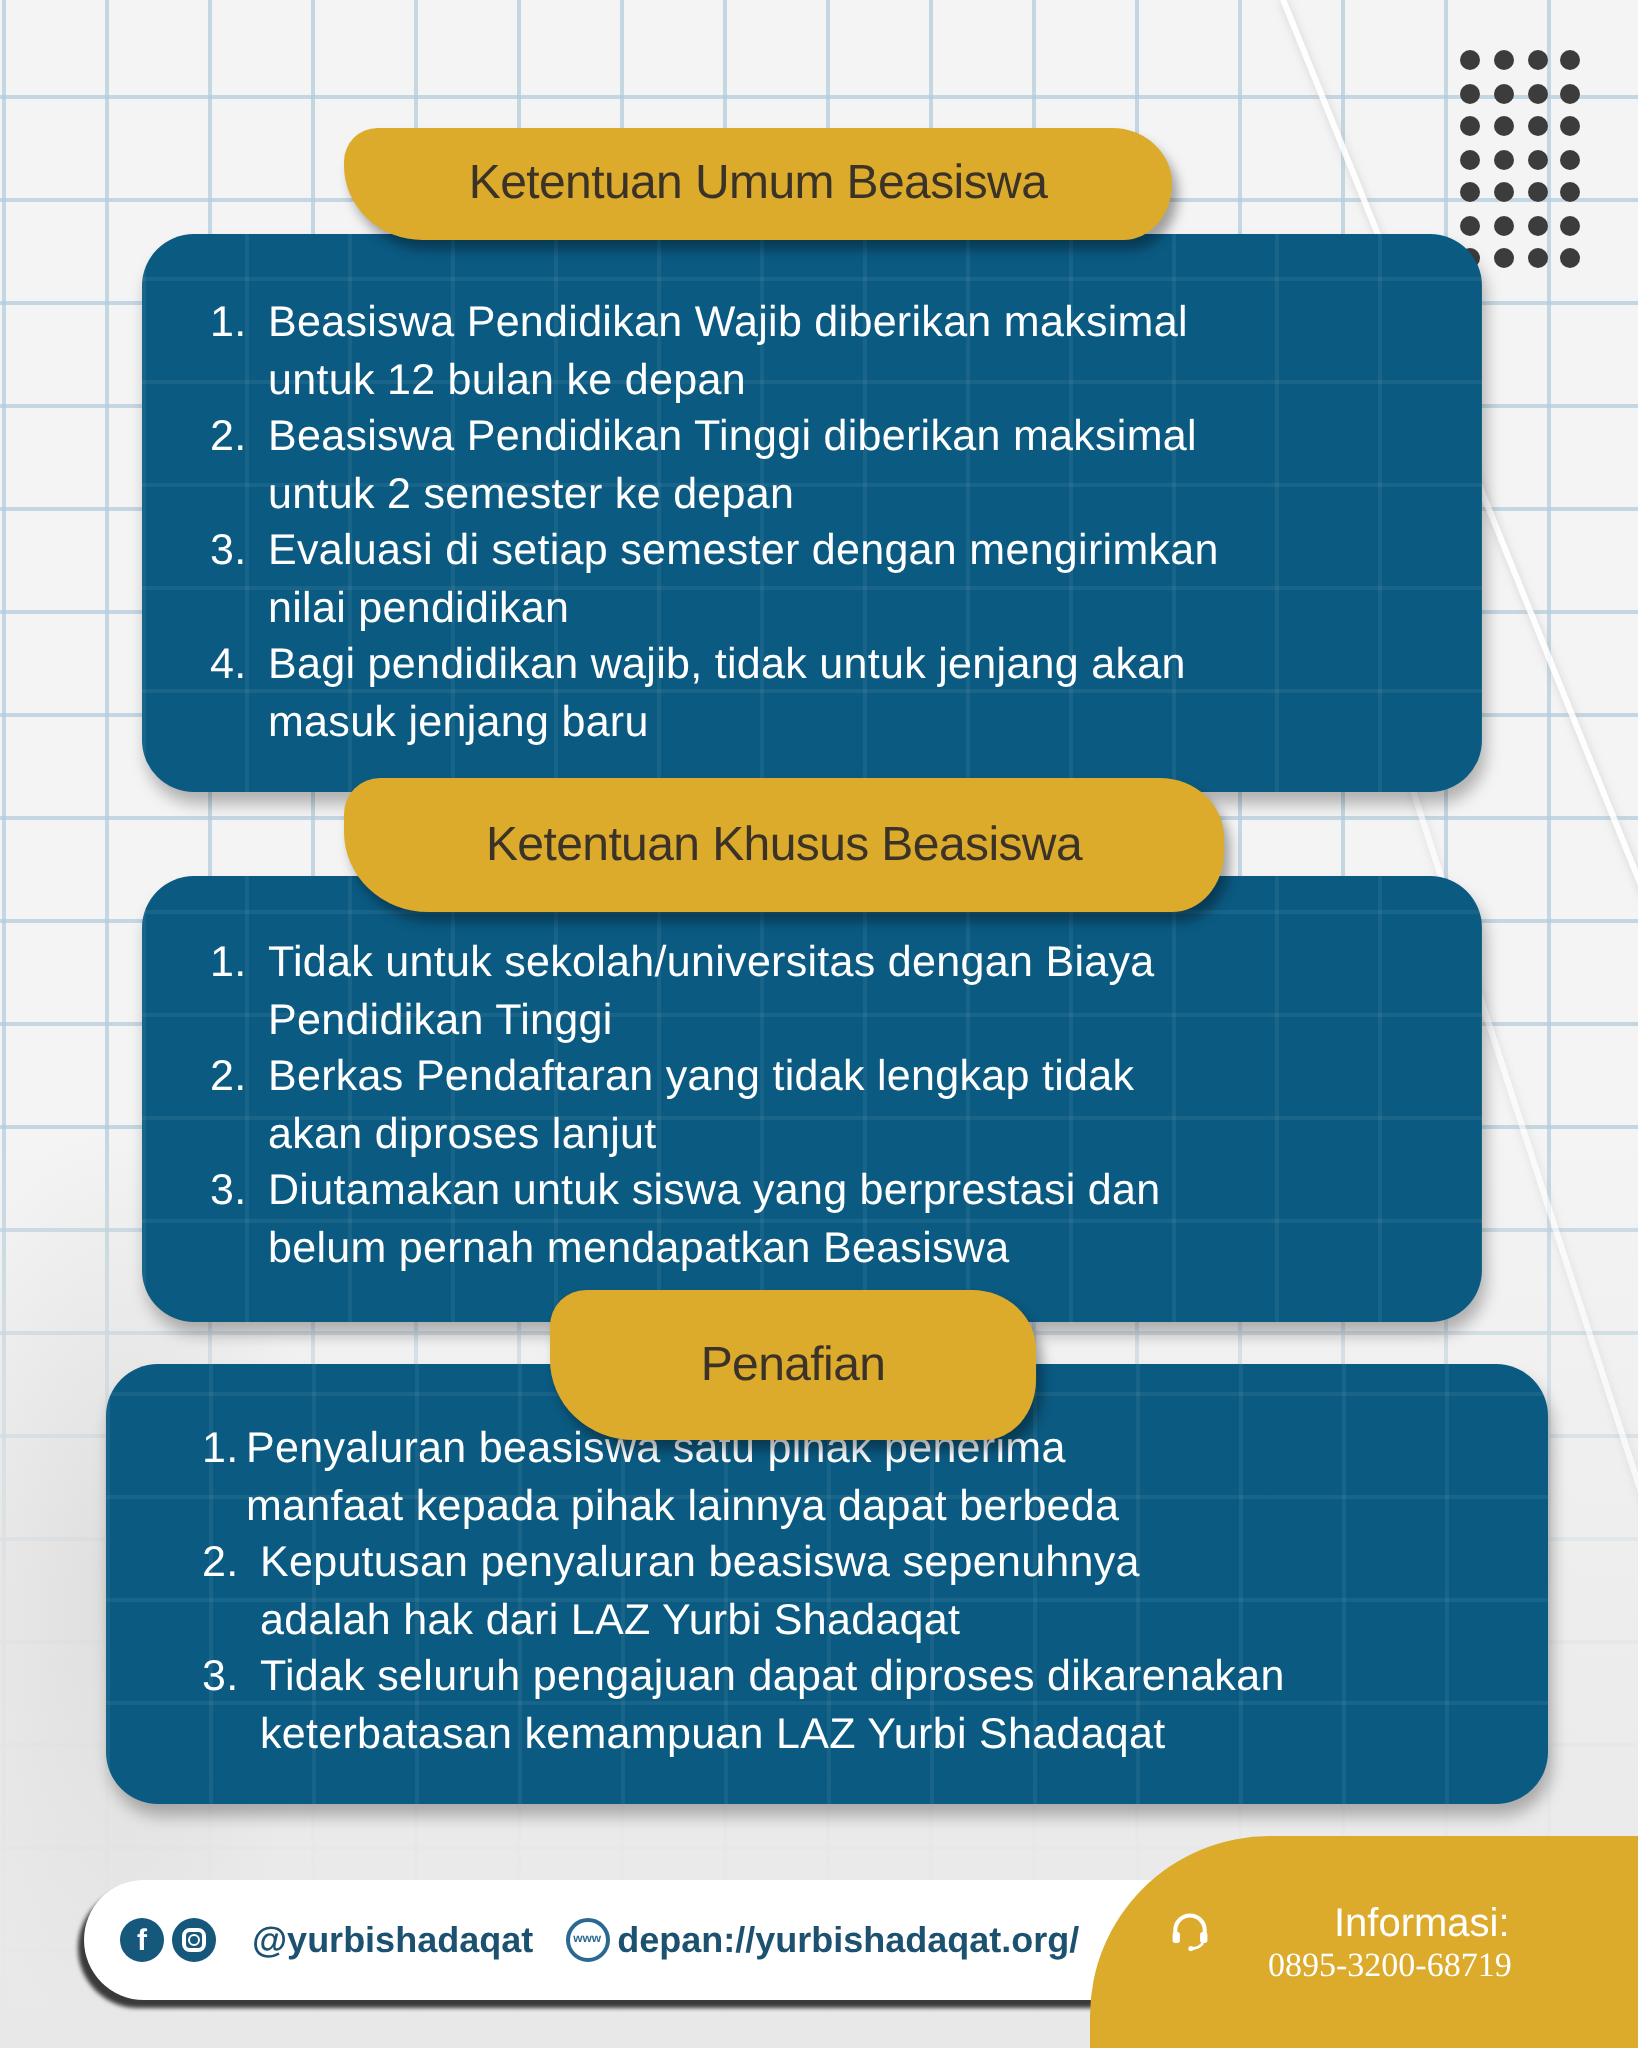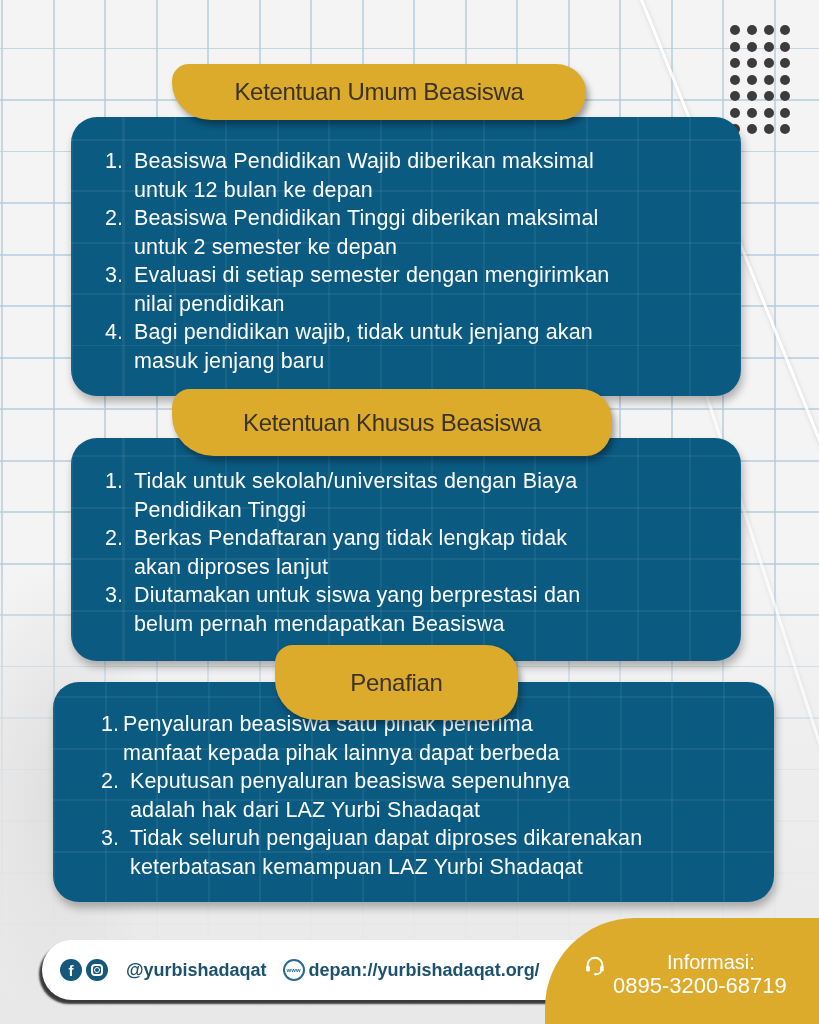--- a/index.html
+++ b/index.html
@@ -109,21 +109,21 @@
     position: absolute; left: 545px; top: 918px; width: 290px; height: 120px;
     background: #dcab2b;
     border-radius: 90px 0 0 0;
     z-index: 2;
     color: #ffffff;
   }
   .headset-icon {
     position: absolute; left: 39px; top: 37px; width: 22px; height: 22px;
   }
   .info-label { position: absolute; left: 74px; top: 33px; font-weight: normal; font-size: 20px; margin-left: 48px; }
-  .info-phone { position: absolute; left: 68px; top: 55px; font-size: 22px; }
+  .info-phone { position: absolute; left: 89px; top: 55px; font-size: 17px; font-family: Liberation Serif, serif; }
 </style>
 </head>
 <body>
 
 <div class="bg"></div>
 <div class="bg-streak"></div>
 <div class="bg-streak b"></div>
 <div class="bg-blur"></div>
 
 <div class="dots">

